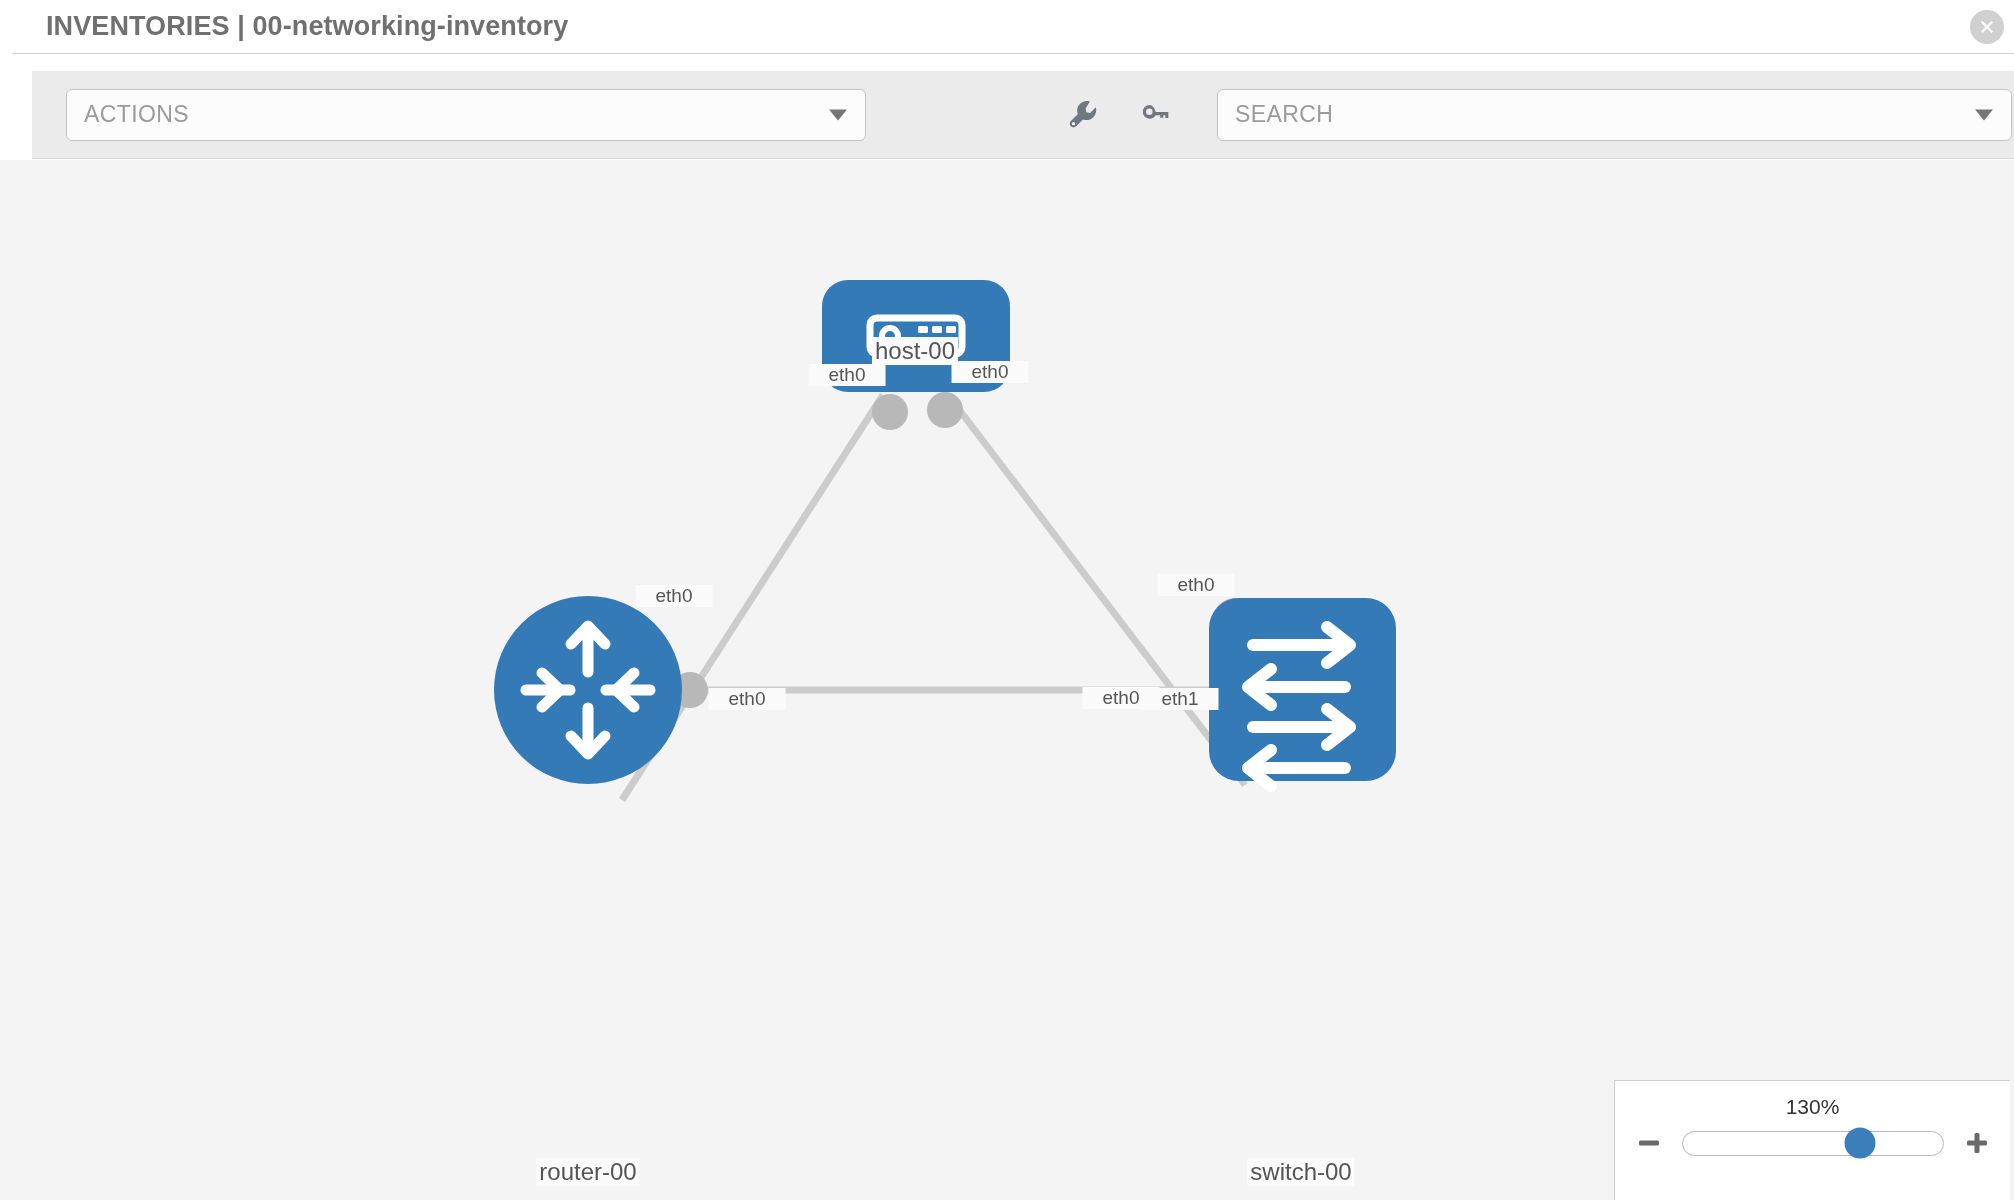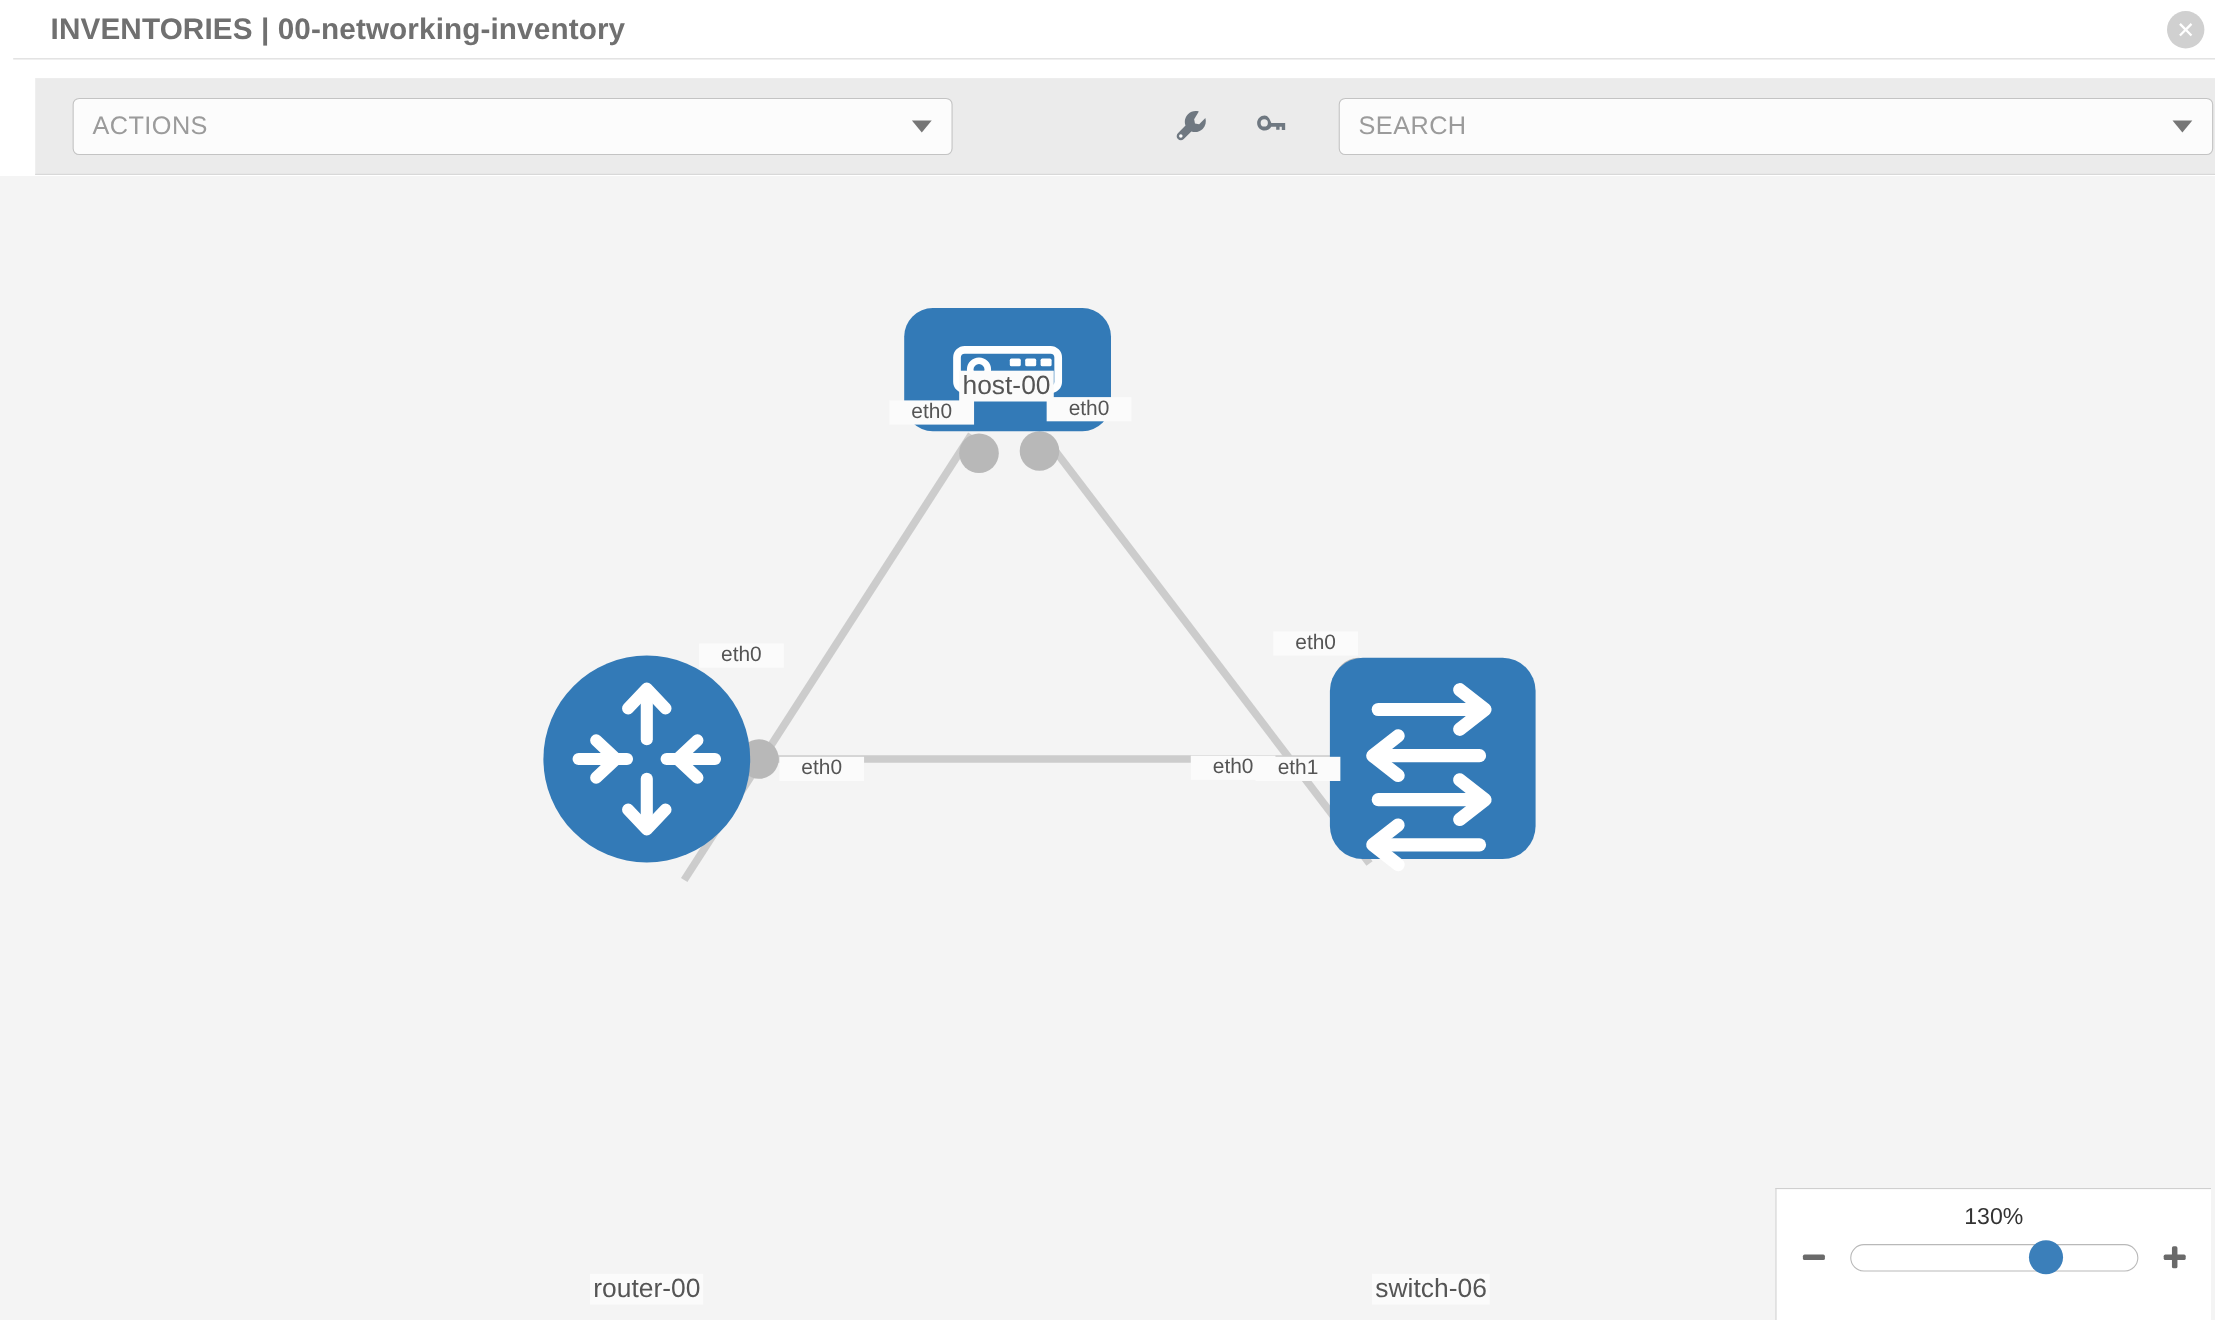--- a/index.html
+++ b/index.html
@@ -254,21 +254,21 @@
           <line x1="1253" y1="567" x2="1345" y2="567"></line>
           <polyline points="1327,549 1350,567 1327,585"></polyline>
           <line x1="1345" y1="608" x2="1253" y2="608"></line>
           <polyline points="1271,590 1248,608 1271,626"></polyline>
         </g>
       </g>
     </svg>
 
     <div class="node-label" style="left:915px; top:177px;">host-00</div>
     <div class="node-label" style="left:588px; top:998px;">router-00</div>
-    <div class="node-label" style="left:1301px; top:998px;">switch-06</div>
+    <div class="node-label" style="left:1301px; top:998px;">switch-00</div>
 
     <div class="iface-label" style="left:847px; top:204px;">eth0</div>
     <div class="iface-label" style="left:990px; top:201px;">eth0</div>
     <div class="iface-label" style="left:674px; top:425px;">eth0</div>
     <div class="iface-label" style="left:1196px; top:414px;">eth0</div>
     <div class="iface-label" style="left:747px; top:528px;">eth0</div>
     <div class="iface-label" style="left:1121px; top:527px;">eth0</div>
     <div class="iface-label" style="left:1180px; top:528px;">eth1</div>
 
     <div class="zoom-panel">

